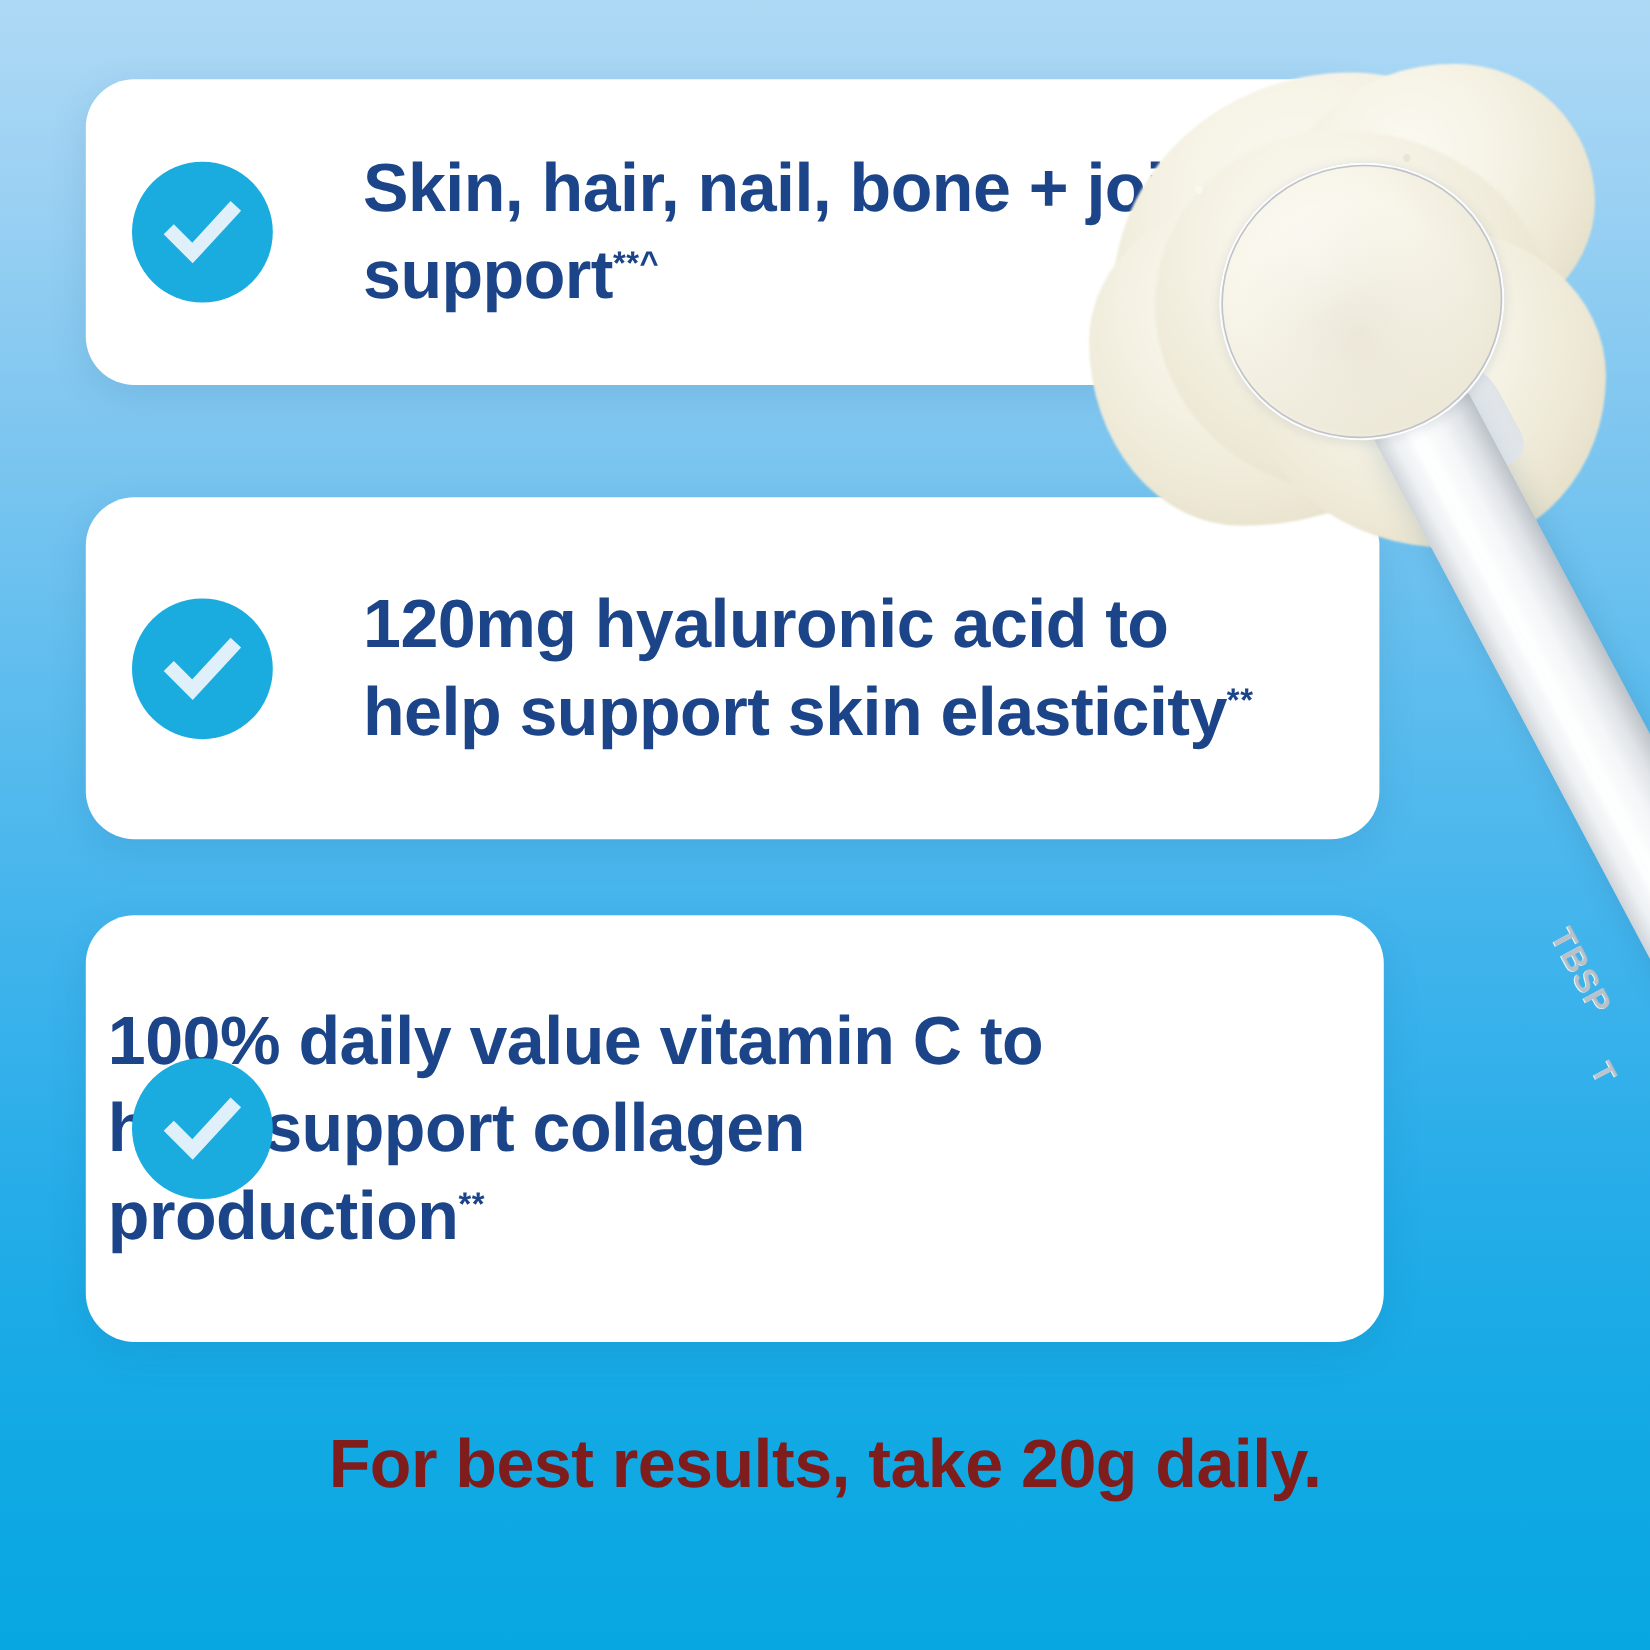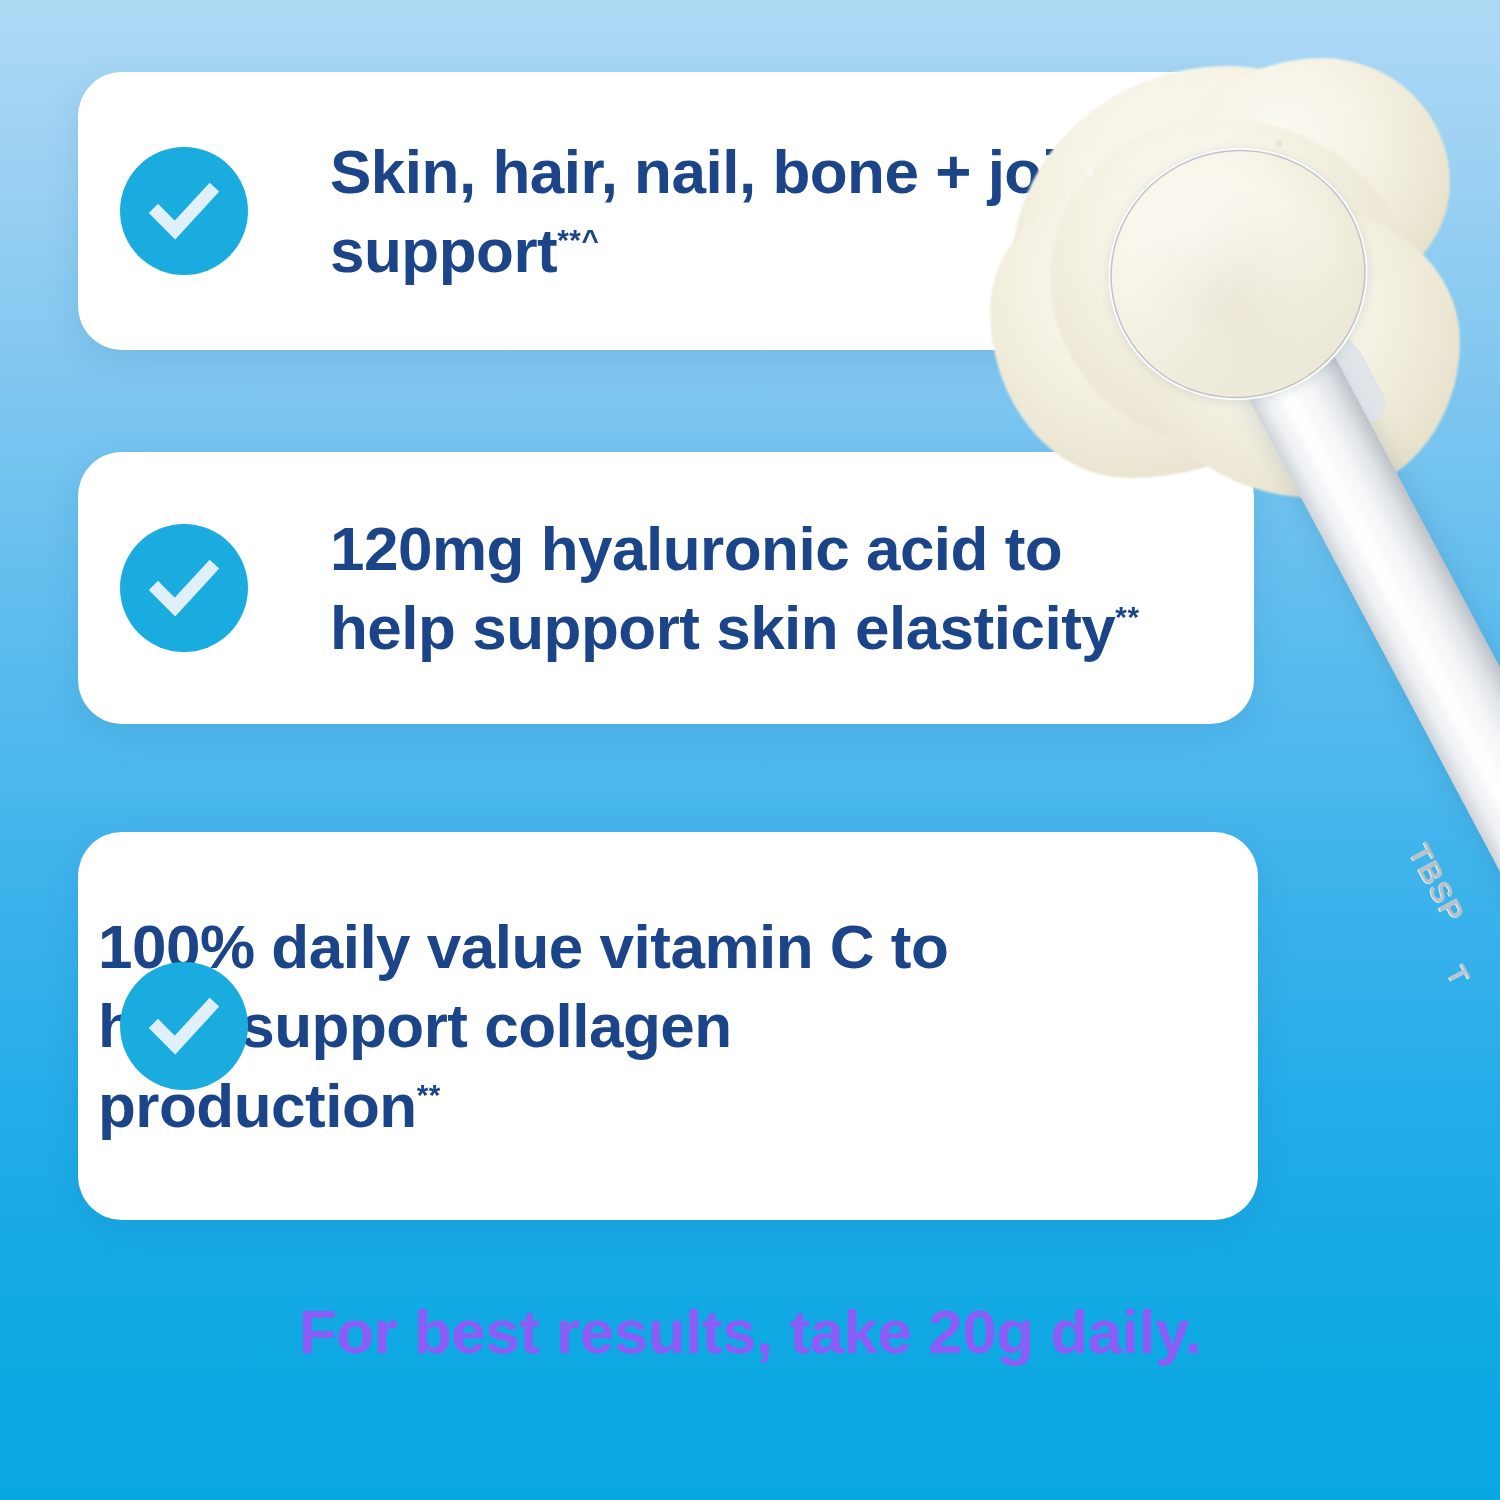--- a/index.html
+++ b/index.html
@@ -176,21 +176,21 @@
 
   .card {
     position: absolute;
     background: #ffffff;
     border-radius: 44px;
     display: flex;
     align-items: center;
     box-shadow: 0 10px 34px rgba(12,86,140,.13);
   }
   .card-1 { left: 78px;  top: 72px;   width: 1180px; height: 278px; }
-  .card-2 { left: 78px;  top: 452px;  width: 1176px; height: 272px; }
+  .card-2 { left: 78px;  top: 452px;  width: 1176px; height: 311px; }
   .card-3 { left: 78px;  top: 832px;  width: 1180px; height: 388px; }
 
   .check-circle {
     position: absolute;
     left: 42px;
     width: 128px;
     height: 128px;
     border-radius: 50%;
     background: #1aacdf;
     display: flex;
@@ -218,21 +218,21 @@
     letter-spacing: 0.5px;
   }
 
   
   .footer {
     position: absolute;
     left: 0;
     top: 1296px;
     width: 1500px;
     text-align: center;
-    color: #8b5cf6;
+    color: #7f1d1d;
     font-size: 62px;
     font-weight: 700;
     letter-spacing: -0.5px;
     z-index: 40;
   }
 </style>
 </head>
 <body>
 
 <div class="stage">

